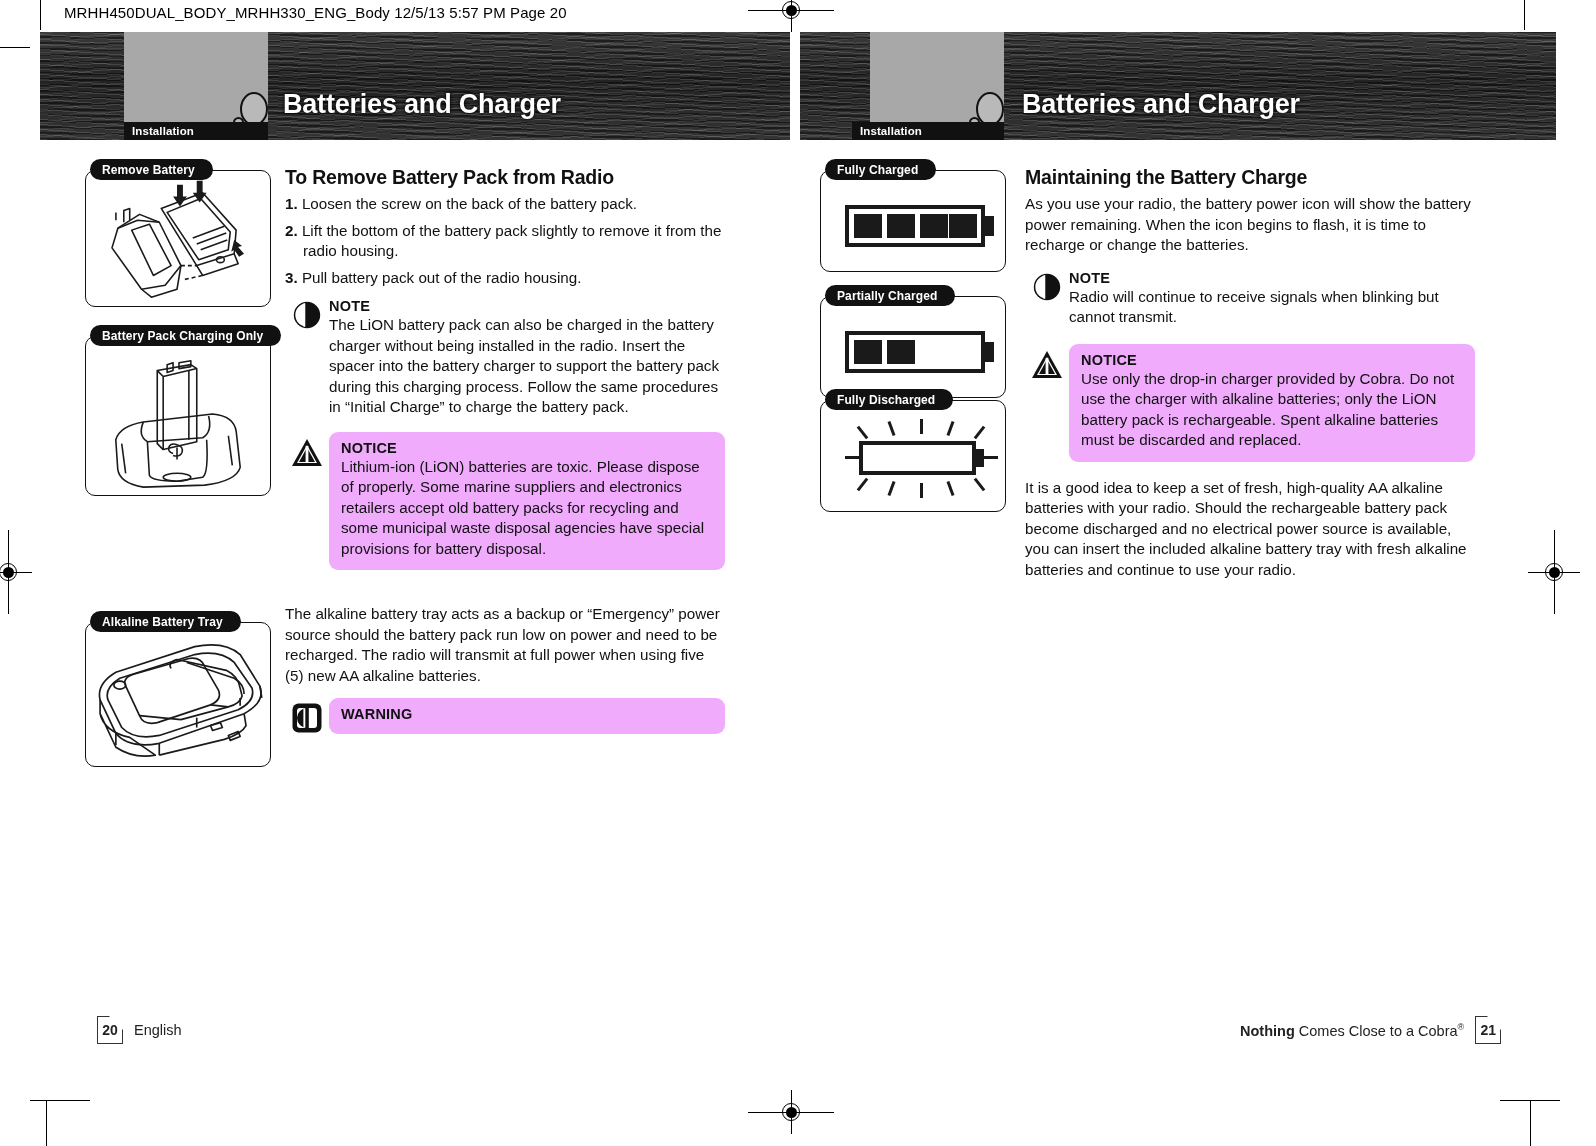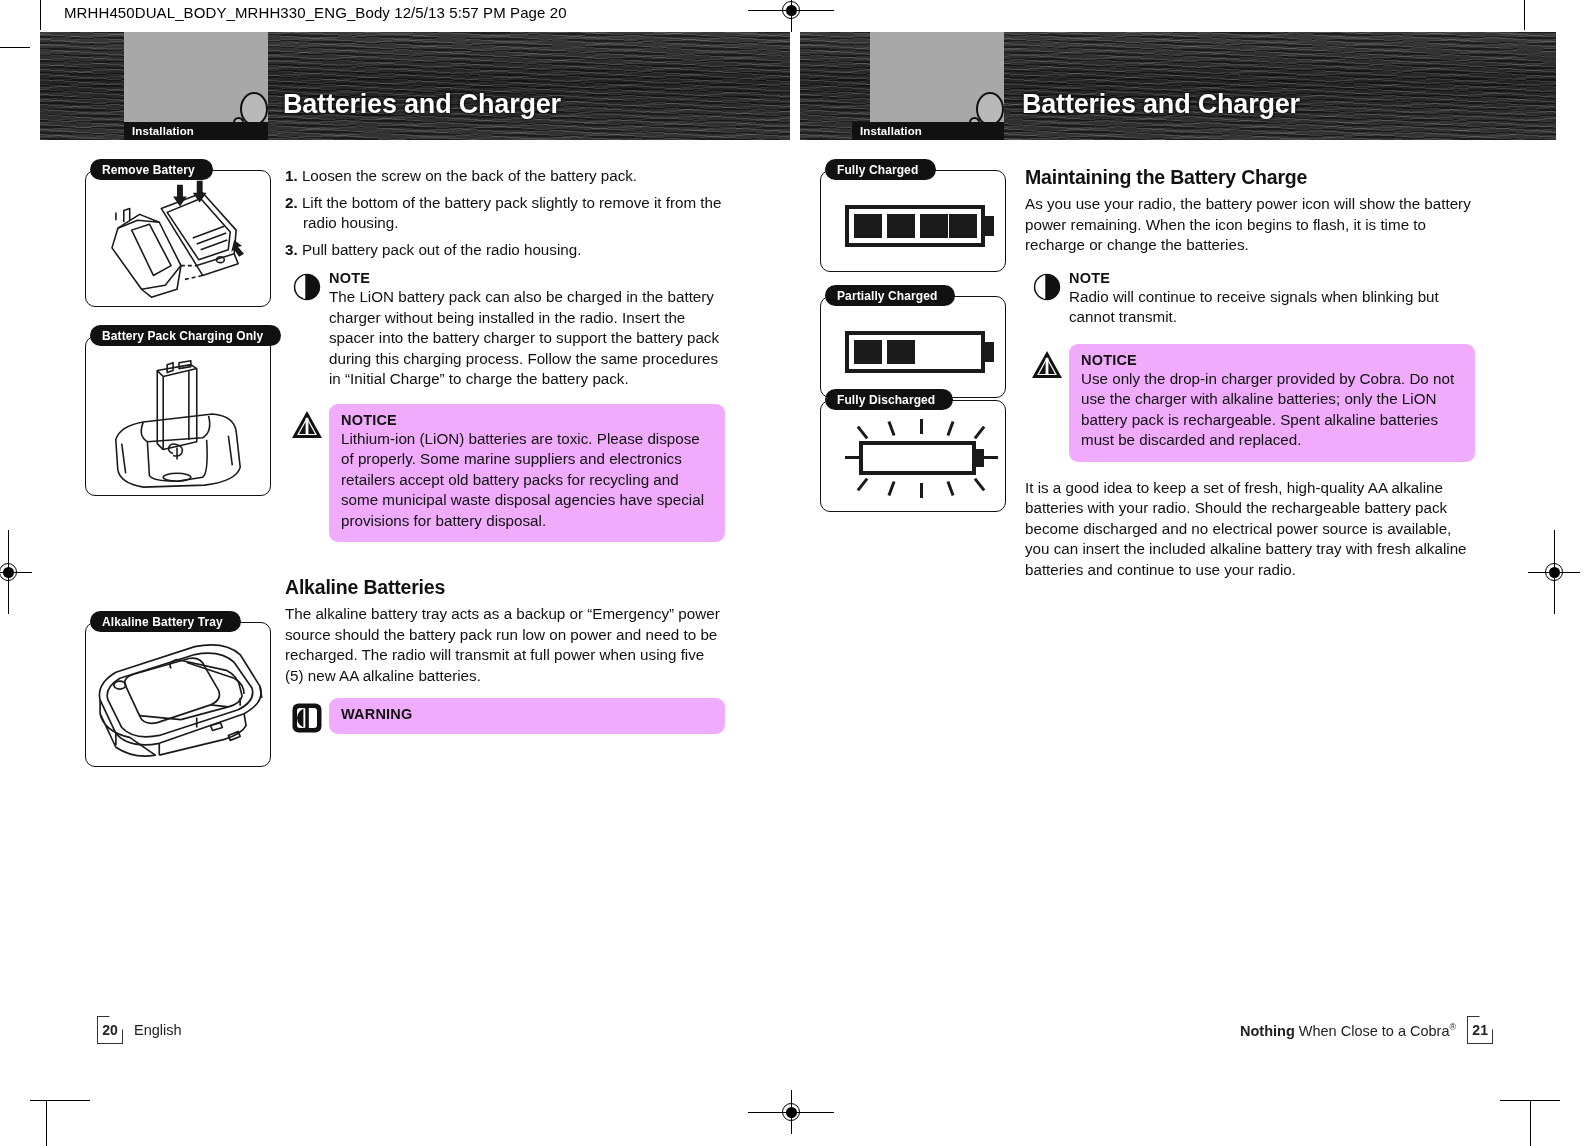--- a/index.html
+++ b/index.html
@@ -329,20 +329,21 @@
         <path d="M126 104 l10 -3 l2 5 l-10 3 Z"></path>
         <path d="M144 114 l10 -4 l2 5 l-10 4 Z"></path>
         <path d="M112 96 l0 10"></path>
         <path d="M156 76 l0 8"></path>
       </g>
     </svg>
   </div>
 
   <div class="col" style="left:245px; top:166px; width:440px;">
 
+    <h2 class="sec">To Remove Battery Pack from Radio</h2>
 
     <ol class="steps">
       <li><b>1.</b> <span>Loosen the screw on the back of the battery pack.</span></li>
       <li><b>2.</b> <span>Lift the bottom of the battery pack slightly to remove it from the radio housing.</span></li>
       <li><b>3.</b> <span>Pull battery pack out of the radio housing.</span></li>
     </ol>
 
     <div class="callout" style="margin-top:10px;">
       <div class="icon-slot">
         <svg class="ico-note" viewBox="0 0 30 30">
@@ -367,21 +368,20 @@
           <rect x="14.6" y="8" width="2.8" height="17" fill="#fff"></rect>
         </svg>
       </div>
       <div class="calloutbody">
         <div class="ctitle">NOTICE</div>
         <div class="ctext">Lithium-ion (LiON) batteries are toxic. Please dispose of properly. Some marine suppliers and electronics retailers accept old battery packs for recycling and some municipal waste disposal agencies have special provisions for battery disposal.</div>
       </div>
     </div>
 
     <div style="margin-top:34px;">
-      <h2 class="sec">Alkaline Batteries</h2>
       <p class="body">The alkaline battery tray acts as a backup or “Emergency” power source should the battery pack run low on power and need to be recharged. The radio will transmit at full power when using five (5) new AA alkaline batteries.</p>
 
       <div class="callout boxed" style="margin-top:12px;">
         <div class="icon-slot" style="padding-top:4px;">
           <svg class="ico-warn" viewBox="0 0 32 32">
             <rect x="1.5" y="1.5" width="29" height="29" rx="6" fill="#111"></rect>
             <rect x="6" y="6" width="20" height="20" rx="3" fill="#fff"></rect>
             <path d="M16 6 A10 10 0 0 0 16 26 Z" fill="#111"></path>
             <rect x="14.2" y="3.5" width="3.6" height="25" fill="#111"></rect>
             <rect x="12.4" y="6.5" width="1.9" height="19" fill="#fff"></rect>
@@ -492,19 +492,19 @@
         <div class="ctitle">NOTICE</div>
         <div class="ctext">Use only the drop-in charger provided by Cobra. Do not use the charger with alkaline batteries; only the LiON battery pack is rechargeable. Spent alkaline batteries must be discarded and replaced.</div>
       </div>
     </div>
 
     <p class="body" style="margin-top:16px;">It is a good idea to keep a set of fresh, high-quality AA alkaline batteries with your radio. Should the rechargeable battery pack become discharged and no electrical power source is available, you can insert the included alkaline battery tray with fresh alkaline batteries and continue to use your radio.</p>
   </div>
 
   <div class="footer" style="left:440px; top:1016px;">
     <div class="tagline">
-      <b>Nothing</b><span> When Close to a Cobra</span><sup>®</sup>
+      <b>Nothing</b><span> Comes Close to a Cobra</span><sup>®</sup>
     </div>
     <div class="pagebox">
       <span>21</span>
     </div>
   </div>
 </div>
 
 </body></html>

